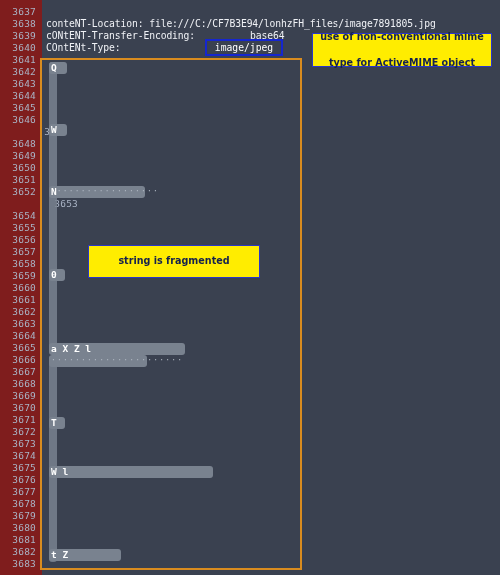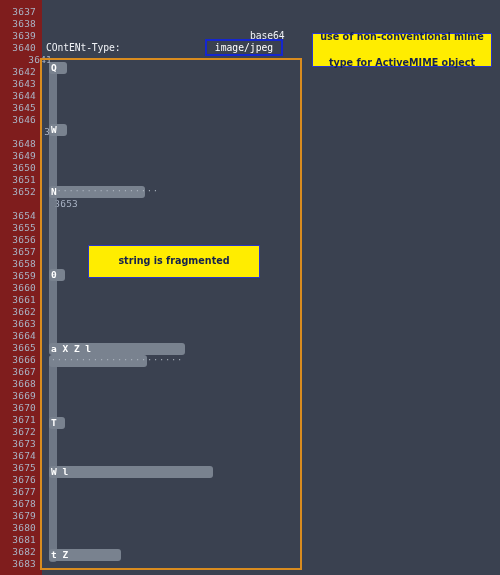--- a/index.html
+++ b/index.html
@@ -75,21 +75,21 @@
 </head>
 <body>
 
 <div id="editor">
 
   <div class="gutter" id="gutter">
       <div class="lnum" style="top: 6px;">3637</div>
       <div class="lnum" style="top: 18px;">3638</div>
       <div class="lnum" style="top: 30px;">3639</div>
       <div class="lnum" style="top: 42px;">3640</div>
-      <div class="lnum" style="top: 54px; padding-left: 16px;">3641</div>
+      <div class="lnum" style="top: 54px;">3641</div>
       <div class="lnum" style="top: 66px;">3642</div>
       <div class="lnum" style="top: 78px;">3643</div>
       <div class="lnum" style="top: 90px;">3644</div>
       <div class="lnum" style="top: 102px;">3645</div>
       <div class="lnum" style="top: 114px;">3646</div>
       <div class="lnum" style="top: 126px; padding-left: 32px;">3647</div>
       <div class="lnum" style="top: 138px;">3648</div>
       <div class="lnum" style="top: 150px;">3649</div>
       <div class="lnum" style="top: 162px;">3650</div>
       <div class="lnum" style="top: 174px;">3651</div>
@@ -120,20 +120,22 @@
       <div class="lnum" style="top: 474px;">3676</div>
       <div class="lnum" style="top: 486px;">3677</div>
       <div class="lnum" style="top: 498px;">3678</div>
       <div class="lnum" style="top: 510px;">3679</div>
       <div class="lnum" style="top: 522px;">3680</div>
       <div class="lnum" style="top: 534px;">3681</div>
       <div class="lnum" style="top: 546px;">3682</div>
       <div class="lnum" style="top: 558px;">3683</div>
     </div>
 
+  <div class="hline" style="top:18px">conteNT-Location: file:///C:/CF7B3E94/lonhzFH_files/image7891805.jpg</div>
+  <div class="hline" style="top:30px">cONtENT-Transfer-Encoding:</div>
   <div class="hline" style="top:42px">COntENt-Type:</div>
 
   <div class="hline" style="top:30px;left:250px;">base64</div>
 
   <div class="blue-box" style="left:205px;top:39px;width:78px;height:17px;">
     <span>image/jpeg</span>
   </div>
 
   <div class="orange-box"></div>
 

